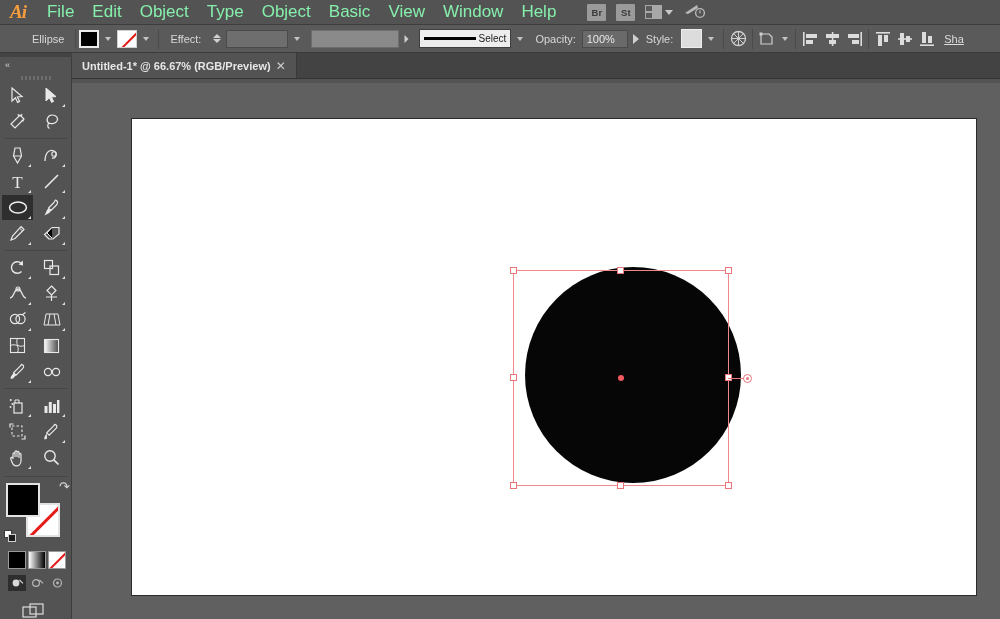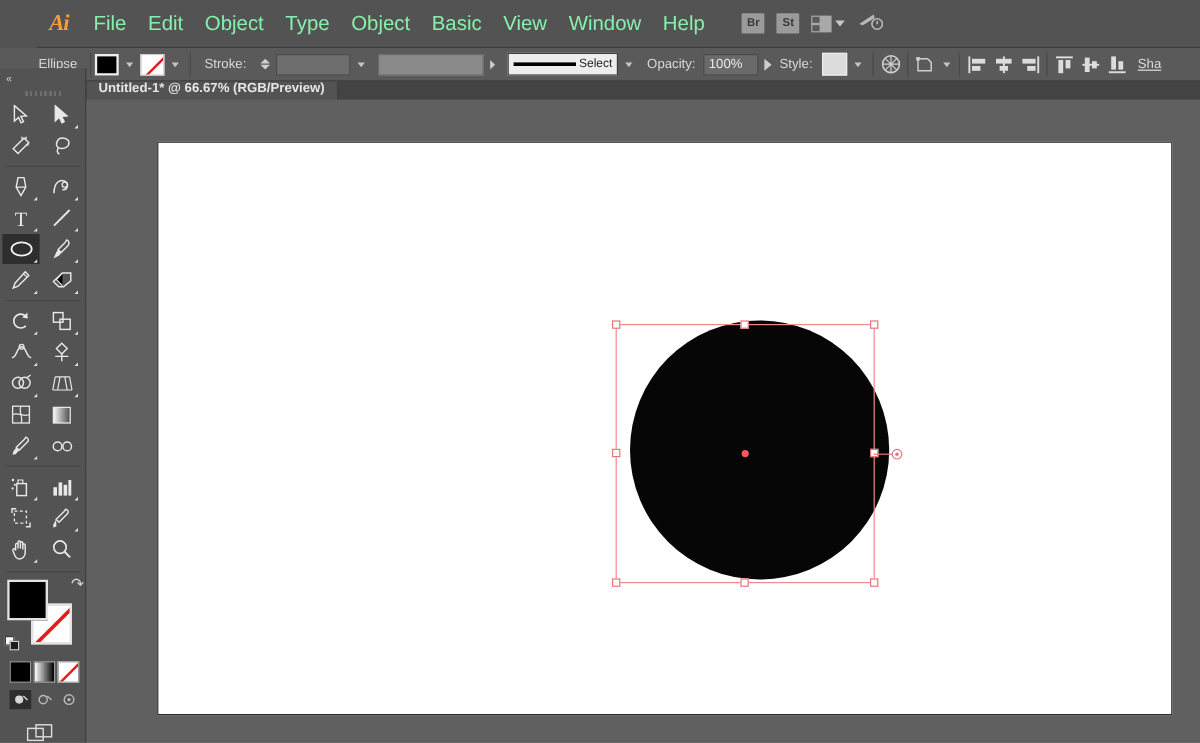--- a/index.html
+++ b/index.html
@@ -8,27 +8,26 @@
     background: #535353;
     font-family: "Liberation Sans", sans-serif;
     font-size: 11px;
     color: #d2d2d2;
     overflow: hidden;
     position: relative;
   }
 
   
   #menubar {
-    height: 40px;
+    height: 25px;
     background: #535353;
     display: flex;
     align-items: center;
     padding-left: 8px;
     border-bottom: 1px solid #3d3d3d;
-    margin-left: 31px;
   }
   #ai-logo {
     font-family: "Liberation Serif", serif;
     font-weight: bold;
     font-style: italic;
     font-size: 19px;
     color: #f79d3c;
     letter-spacing: -1px;
     padding: 0 12px 0 2px;
     user-select: none;
@@ -189,21 +188,20 @@
     padding-left: 72px;
     border-bottom: 1px solid #333;
   }
   #doc-tab {
     background: #535353;
     display: flex; align-items: center;
     padding: 0 10px;
     gap: 5px;
     border-right: 1px solid #3a3a3a;
     cursor: pointer;
-    flex-direction: column;
   }
   #doc-tab .t { font-size: 11px; color: #e6e6e6; font-weight: bold; }
   #doc-tab .x { font-size: 12px; color: #cfcfcf; cursor: pointer; }
 
   
   #toolpanel {
     position: absolute;
     left: 0; top: 57px;
     width: 72px;
     height: 562px;
@@ -431,21 +429,21 @@
   <div class="cb-label">Ellipse</div>
   <div class="cb-sep"></div>
 
   <div class="swatch black"></div>
   <div class="mini-chev"></div>
 
   <div class="swatch none"></div>
   <div class="mini-chev"></div>
 
   <div class="cb-sep"></div>
-  <div class="cb-label">Stroke:</div>
+  <div class="cb-label">Effect:</div>
   <div class="stepper">
     <div class="up"></div>
       <div class="dn"></div>
   </div>
   <div class="field stroke-w"></div>
   <div class="mini-chev"></div>
 
   <div class="field blank"></div>
   <div class="arrow-right" style="border-left-width:5px;transform:scale(.8)"></div>
 

